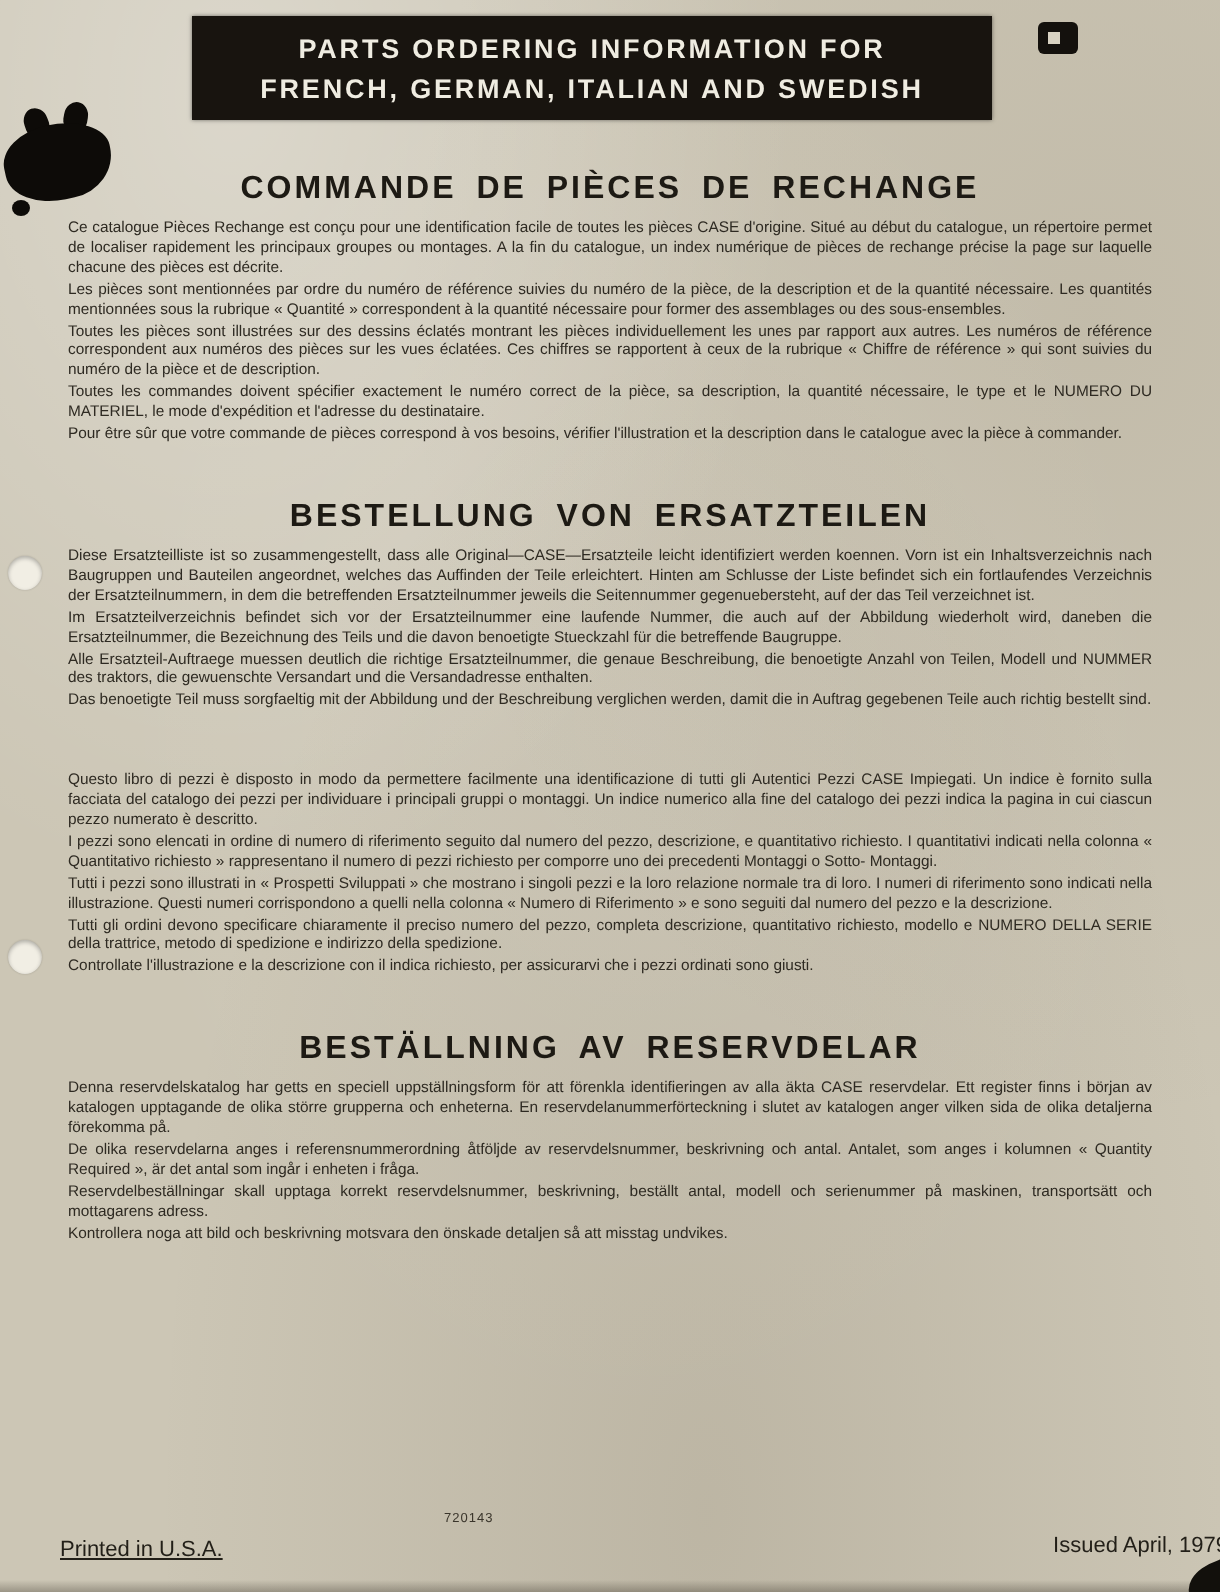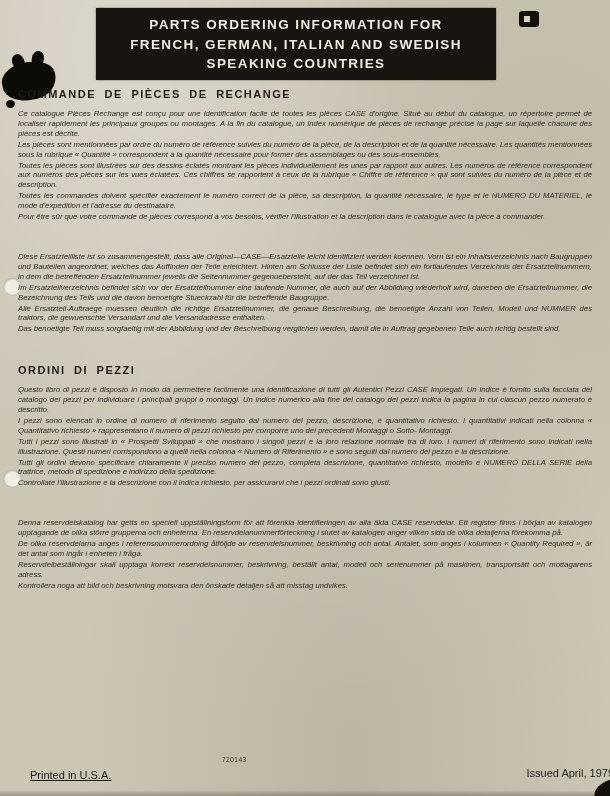--- a/index.html
+++ b/index.html
@@ -40,38 +40,37 @@
   .edge-right{position:absolute;right:4px;top:86px;bottom:0;width:3px;border-radius:2px;
     background:linear-gradient(to bottom, rgba(50,42,30,.30), rgba(28,23,16,.75));}
   .edge-bottom{position:absolute;left:0;right:0;bottom:0;height:6px;
     background:linear-gradient(to top, rgba(40,34,25,.30), transparent);}
   .corner-br{position:absolute;right:-4px;bottom:-6px;width:52px;height:24px;background:#12100c;
     border-radius:70% 20% 0 40% / 90% 30% 0 50%;transform:rotate(-5deg);}
   
   .content{position:absolute;top:88px;left:18px;width:574px;color:#2c2920;}
   .section{margin-bottom:30px;}
   .section-title{
-    text-align:left;font-size:11px;font-weight:bold;line-height:13px;
+    text-align:center;font-size:16px;font-weight:bold;line-height:13px;
     letter-spacing:1.5px;word-spacing:4px;color:#1d1a14;margin:0 0 8px;
   }
-  .body-par{font-size:7.7px;line-height:9.9px;text-align:justify;margin:0 0 1px;color:#2e2a22;font-style:italic;}
+  .body-par{font-size:7.7px;line-height:9.9px;text-align:justify;margin:0 16px 1px;color:#2e2a22;}
   
   .form-no{position:absolute;left:222px;bottom:33px;font-size:6.5px;letter-spacing:.5px;color:#3a352b;}
   .printed{position:absolute;left:30px;bottom:15px;font-size:11px;color:#221f18;text-decoration:underline;}
   .issued{position:absolute;right:28px;bottom:17px;font-size:11px;color:#221f18;}
 </style>
 </head>
 <body>
 
 <div class="page">
 
   <div class="banner">
     <div class="banner-line">PARTS ORDERING INFORMATION FOR</div>
     <div class="banner-line">FRENCH, GERMAN, ITALIAN AND SWEDISH</div>
-    <div class="banner-line">SPEAKING COUNTRIES</div>
   </div>
 
   <div class="corner-stamp">
     <span class="stamp-mark"></span>
   </div>
 
   <div class="ink-blot">
     <span class="blob-ear1"></span>
     <span class="blob-ear2"></span>
     <span class="blob-main"></span>
@@ -86,36 +85,37 @@
     <section class="section">
       <h2 class="section-title">COMMANDE DE PIÈCES DE RECHANGE</h2>
       <p class="body-par">Ce catalogue Pièces Rechange est conçu pour une identification facile de toutes les pièces CASE d'origine. Situé au début du catalogue, un répertoire permet de localiser rapidement les principaux groupes ou montages. A la fin du catalogue, un index numérique de pièces de rechange précise la page sur laquelle chacune des pièces est décrite.</p>
       <p class="body-par">Les pièces sont mentionnées par ordre du numéro de référence suivies du numéro de la pièce, de la description et de la quantité nécessaire. Les quantités mentionnées sous la rubrique « Quantité » correspondent à la quantité nécessaire pour former des assemblages ou des sous-ensembles.</p>
       <p class="body-par">Toutes les pièces sont illustrées sur des dessins éclatés montrant les pièces individuellement les unes par rapport aux autres. Les numéros de référence correspondent aux numéros des pièces sur les vues éclatées. Ces chiffres se rapportent à ceux de la rubrique « Chiffre de référence » qui sont suivies du numéro de la pièce et de description.</p>
       <p class="body-par">Toutes les commandes doivent spécifier exactement le numéro correct de la pièce, sa description, la quantité nécessaire, le type et le NUMERO DU MATERIEL, le mode d'expédition et l'adresse du destinataire.</p>
       <p class="body-par">Pour être sûr que votre commande de pièces correspond à vos besoins, vérifier l'illustration et la description dans le catalogue avec la pièce à commander.</p>
     </section>
 
     <section class="section">
+      <h2 class="section-title">BESTELLUNG VON ERSATZTEILEN</h2>
       <p class="body-par">Diese Ersatzteilliste ist so zusammengestellt, dass alle Original—CASE—Ersatzteile leicht identifiziert werden koennen. Vorn ist ein Inhaltsverzeichnis nach Baugruppen und Bauteilen angeordnet, welches das Auffinden der Teile erleichtert. Hinten am Schlusse der Liste befindet sich ein fortlaufendes Verzeichnis der Ersatzteilnummern, in dem die betreffenden Ersatzteilnummer jeweils die Seitennummer gegenuebersteht, auf der das Teil verzeichnet ist.</p>
       <p class="body-par">Im Ersatzteilverzeichnis befindet sich vor der Ersatzteilnummer eine laufende Nummer, die auch auf der Abbildung wiederholt wird, daneben die Ersatzteilnummer, die Bezeichnung des Teils und die davon benoetigte Stueckzahl für die betreffende Baugruppe.</p>
       <p class="body-par">Alle Ersatzteil-Auftraege muessen deutlich die richtige Ersatzteilnummer, die genaue Beschreibung, die benoetigte Anzahl von Teilen, Modell und NUMMER des traktors, die gewuenschte Versandart und die Versandadresse enthalten.</p>
       <p class="body-par">Das benoetigte Teil muss sorgfaeltig mit der Abbildung und der Beschreibung verglichen werden, damit die in Auftrag gegebenen Teile auch richtig bestellt sind.</p>
     </section>
 
     <section class="section">
-      <h2 class="section-title">ORDINI DI PEZZI</h2>
       <p class="body-par">Questo libro di pezzi è disposto in modo da permettere facilmente una identificazione di tutti gli Autentici Pezzi CASE Impiegati. Un indice è fornito sulla facciata del catalogo dei pezzi per individuare i principali gruppi o montaggi. Un indice numerico alla fine del catalogo dei pezzi indica la pagina in cui ciascun pezzo numerato è descritto.</p>
       <p class="body-par">I pezzi sono elencati in ordine di numero di riferimento seguito dal numero del pezzo, descrizione, e quantitativo richiesto. I quantitativi indicati nella colonna « Quantitativo richiesto » rappresentano il numero di pezzi richiesto per comporre uno dei precedenti Montaggi o Sotto- Montaggi.</p>
       <p class="body-par">Tutti i pezzi sono illustrati in « Prospetti Sviluppati » che mostrano i singoli pezzi e la loro relazione normale tra di loro. I numeri di riferimento sono indicati nella illustrazione. Questi numeri corrispondono a quelli nella colonna « Numero di Riferimento » e sono seguiti dal numero del pezzo e la descrizione.</p>
       <p class="body-par">Tutti gli ordini devono specificare chiaramente il preciso numero del pezzo, completa descrizione, quantitativo richiesto, modello e NUMERO DELLA SERIE della trattrice, metodo di spedizione e indirizzo della spedizione.</p>
       <p class="body-par">Controllate l'illustrazione e la descrizione con il indica richiesto, per assicurarvi che i pezzi ordinati sono giusti.</p>
     </section>
 
     <section class="section">
+      <h2 class="section-title">BESTÄLLNING AV RESERVDELAR</h2>
       <p class="body-par">Denna reservdelskatalog har getts en speciell uppställningsform för att förenkla identifieringen av alla äkta CASE reservdelar. Ett register finns i början av katalogen upptagande de olika större grupperna och enheterna. En reservdelanummerförteckning i slutet av katalogen anger vilken sida de olika detaljerna förekomma på.</p>
       <p class="body-par">De olika reservdelarna anges i referensnummerordning åtföljde av reservdelsnummer, beskrivning och antal. Antalet, som anges i kolumnen « Quantity Required », är det antal som ingår i enheten i fråga.</p>
       <p class="body-par">Reservdelbeställningar skall upptaga korrekt reservdelsnummer, beskrivning, beställt antal, modell och serienummer på maskinen, transportsätt och mottagarens adress.</p>
       <p class="body-par">Kontrollera noga att bild och beskrivning motsvara den önskade detaljen så att misstag undvikes.</p>
     </section>
 
   </main>
 
   <div class="form-no">720143</div>
   <div class="printed">Printed in U.S.A.</div>

